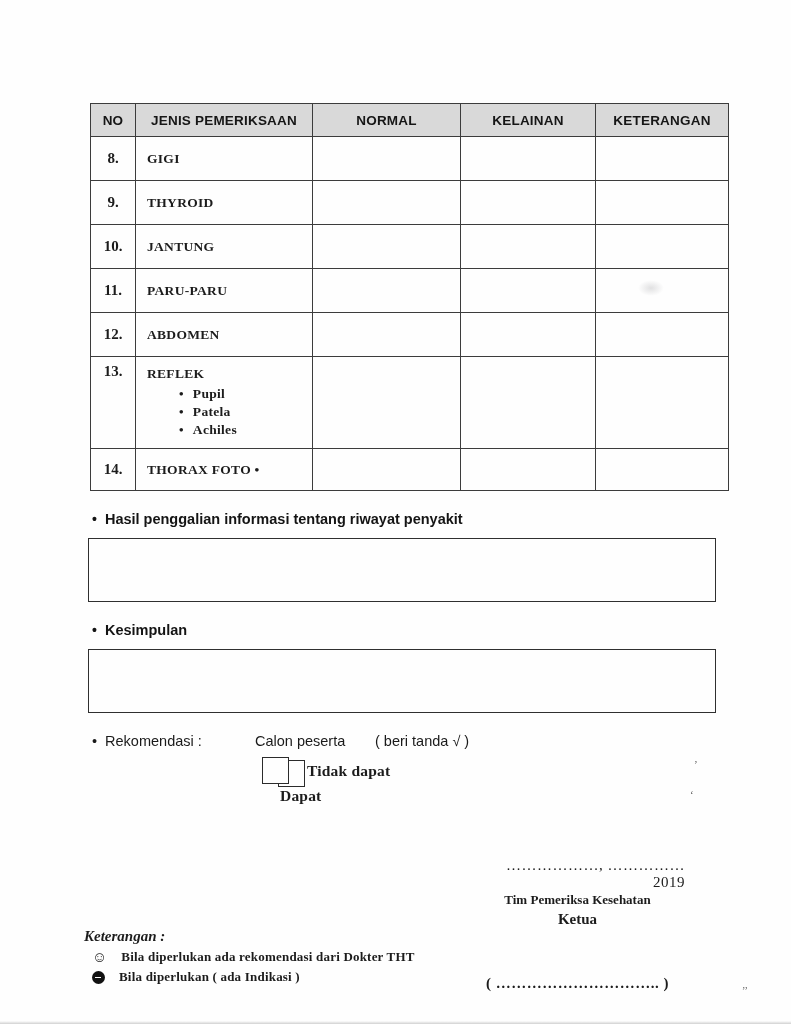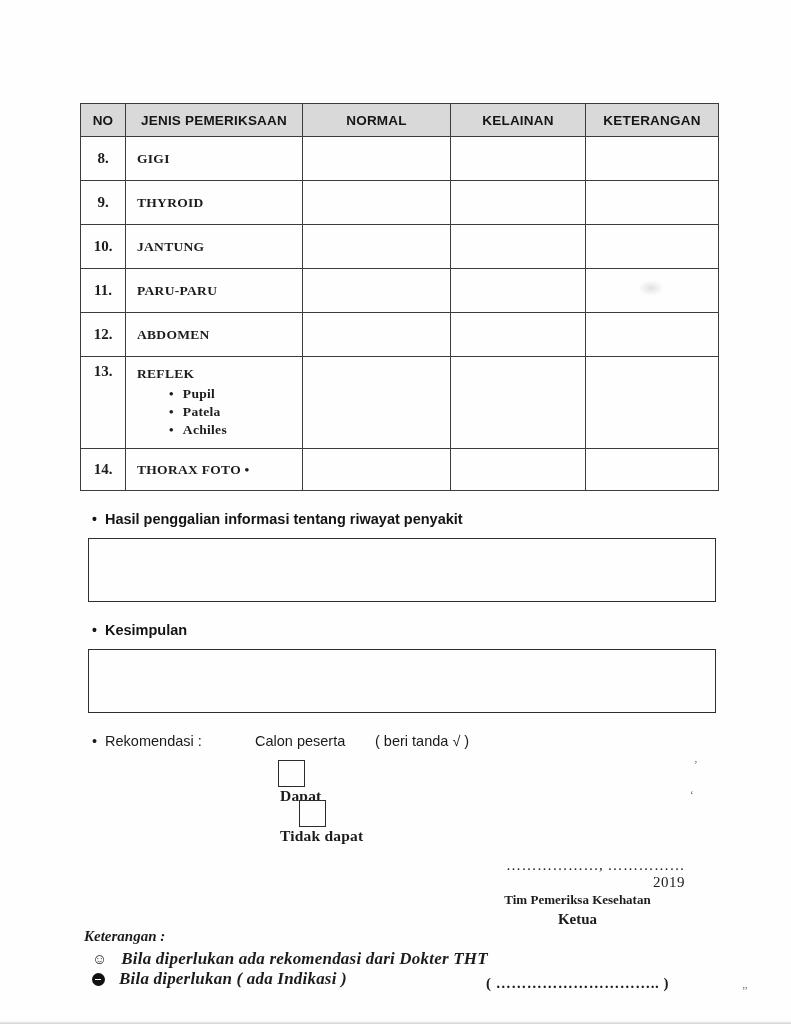--- a/index.html
+++ b/index.html
@@ -14,21 +14,21 @@
     overflow: hidden;
     box-shadow: 0 0 4px rgba(0,0,0,.25);
   }
   .page::after{ 
     content:""; position:absolute; left:0; right:0; bottom:0; height:3px;
     background:linear-gradient(to bottom, rgba(0,0,0,0), rgba(0,0,0,.18));
   }
 
   
   .exam-table {
-    position: absolute; left: 80px; top: 103px; width: 638px;
+    position: absolute; left: 90px; top: 103px; width: 638px;
     border-collapse: collapse;
     table-layout: fixed;
   }
   .exam-table th, .exam-table td {
     border: 1.6px solid #3c3c3c;
     vertical-align: middle;
   }
   .exam-table th {
     background: #d9d9d9;
     font-family: "Liberation Sans", "DejaVu Sans", sans-serif;
@@ -103,21 +103,21 @@
   .sig-title { position: absolute; left: 470px; top: 892px; width: 215px; text-align: center; font-weight: bold; font-size: 13px; }
   .sig-role  { position: absolute; left: 470px; top: 911px; width: 215px; text-align: center; font-weight: bold; font-size: 15px; }
   .sig-name  { position: absolute; left: 455px; top: 975px; width: 245px; text-align: center; font-weight: bold; font-size: 15px; letter-spacing: .5px; }
 
   
   .ket-title {
     position: absolute; left: 84px; top: 928px;
     font-weight: bold; font-style: italic; font-size: 15px;
   }
   .ket-item { position: absolute; left: 92px; display: flex; align-items: center; gap: 14px; }
-  .ket-item .txt { font-weight: bold; font-size: 17px; letter-spacing: .2px; font-style: italic; }
+  .ket-item .txt { font-weight: bold; font-size: 13px; letter-spacing: .2px; }
   .smiley { font-size: 15px; line-height: 15px; }
   .black-dot {
     width: 13px; height: 13px; border-radius: 50%;
     background: #111; position: relative; display: inline-block; flex: none;
   }
   .black-dot::after {
     content: ""; position: absolute; left: 3px; top: 6px;
     width: 6px; height: 1.5px; background: #fdfdfd;
   }
 
@@ -236,21 +236,21 @@
     <span class="blt">•</span>
     <span>Rekomendasi :</span>
     <span class="subject">Calon peserta</span>
     <span class="instruction">( beri tanda √  )</span>
   </div>
 
   <div class="opt-row" style="left:262px; top:760px;flex-direction:column;">
     <span class="opt-box"></span>
     <span class="opt-label">Dapat</span>
   </div>
-  <div class="opt-row" style="left:262px; top:800px;flex-direction:column;">
+  <div class="opt-row" style="left:262px; top:757px;">
     <span class="opt-box"></span>
     <span class="opt-label">Tidak dapat</span>
   </div>
 
   <div class="sig-date">………………, …………… 2019</div>
   <div class="sig-title">Tim Pemeriksa Kesehatan</div>
   <div class="sig-role">Ketua</div>
   <div class="sig-name">( ………………………….. )</div>
 
   <div class="ket-title">Keterangan :</div>

